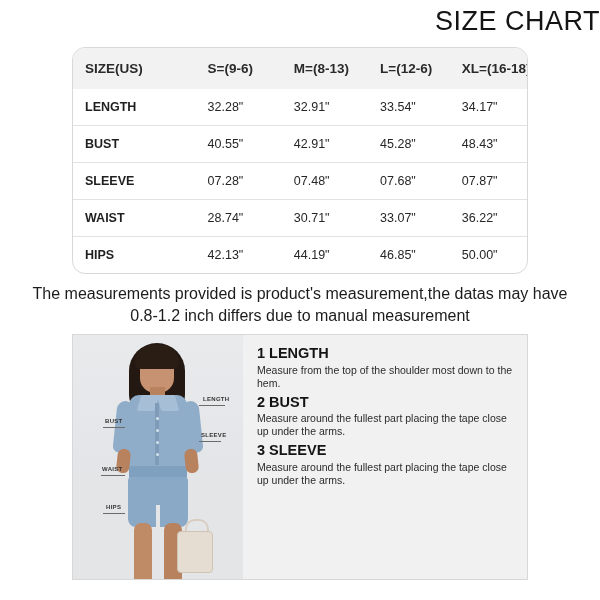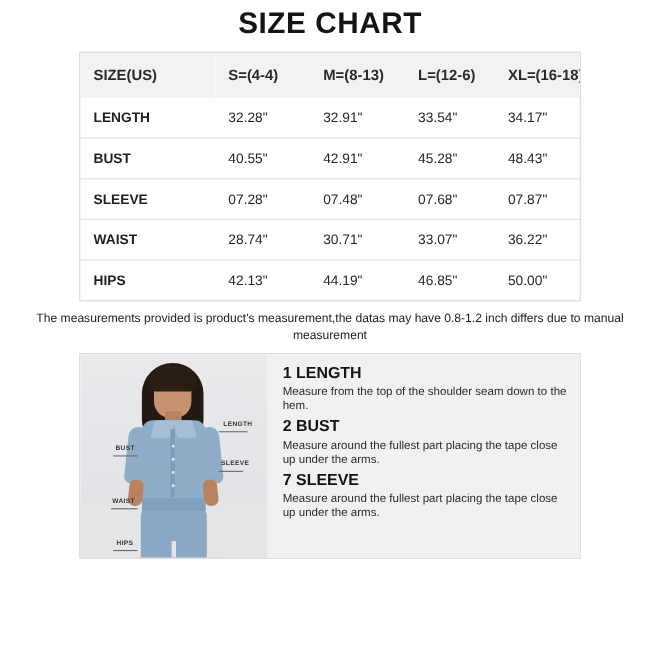--- a/index.html
+++ b/index.html
@@ -14,31 +14,31 @@
     color: #1a1a1a;
     overflow: hidden;
   }
   .page {
     width: 600px;
     height: 600px;
     position: relative;
     box-sizing: border-box;
   }
   .title {
-    text-align: center;
+    text-align: right;
     font-size: 27px;
-    font-weight: bold;
+    font-weight: normal;
     letter-spacing: 0.5px;
     margin: 6px 0 10px 0;
     color: #141414;
   }
   .table-wrap {
     margin: 0 72px 0 72px;
     border: 1px solid #d8d8d8;
-    border-radius: 0;
+    border-radius: 13px;
     background: #fff;
     box-sizing: border-box;
     overflow: hidden;
   }
   table.size-table {
     width: 100%;
     border-collapse: collapse;
     table-layout: fixed;
   }
   table.size-table th,
@@ -71,32 +71,32 @@
     color: #262626;
   }
   col.c0 { width: 27%; }
   col.c1 { width: 19%; }
   col.c2 { width: 19%; }
   col.c3 { width: 18%; }
   col.c4 { width: 17%; }
 
   .note {
     text-align: center;
-    font-size: 11px;
+    font-size: 16px;
     line-height: 1.35;
     color: #1c1c1c;
     margin: 9px 28px 8px 28px;
   }
 
   .bottom {
     margin: 0 72px;
     border: 1px solid #d8d8d8;
     display: flex;
     background: #fff;
-    height: 187px;
+    height: 246px;
     box-sizing: border-box;
     overflow: hidden;
   }
   .photo {
     width: 170px;
     flex: 0 0 170px;
     position: relative;
     background: linear-gradient(180deg, #e9eaec 0%, #dfe1e4 100%);
     overflow: hidden;
   }
@@ -228,21 +228,21 @@
       <colgroup>
         <col class="c0">
           <col class="c1">
           <col class="c2">
           <col class="c3">
           <col class="c4">
       </colgroup>
       <thead>
         <tr>
           <th>SIZE(US)</th>
-          <th>S=(4-4)</th>
+          <th>S=(9-6)</th>
           <th>M=(8-13)</th>
           <th>L=(12-6)</th>
           <th>XL=(16-18)</th>
         </tr>
       </thead>
       <tbody>
         <tr>
           <th>LENGTH</th>
           <td>32.28"</td>
           <td>32.91"</td>
@@ -321,26 +321,26 @@
         <div class="measure-line" style="left:28px; top:140px; width:24px;"></div>
         <div class="tag" style="left:29px; top:131px;">WAIST</div>
         <div class="measure-line" style="left:30px; top:178px; width:22px;"></div>
         <div class="tag" style="left:33px; top:169px;">HIPS</div>
       </div>
     </div>
 
     <div class="guide">
       <div class="g-item">
         <div class="g-head">1 LENGTH</div>
-        <div class="g-body">Measure from the top of the shoulder seam down to the hem.</div>
+        <div class="g-body">Measure from the top of the shoulder most down to the hem.</div>
       </div>
       <div class="g-item">
         <div class="g-head">2 BUST</div>
         <div class="g-body">Measure around the fullest part placing the tape close up under the arms.</div>
       </div>
       <div class="g-item">
-        <div class="g-head">7 SLEEVE</div>
+        <div class="g-head">3 SLEEVE</div>
         <div class="g-body">Measure around the fullest part placing the tape close up under the arms.</div>
       </div>
     </div>
 
   </div>
 </div>
 
 </body></html>

